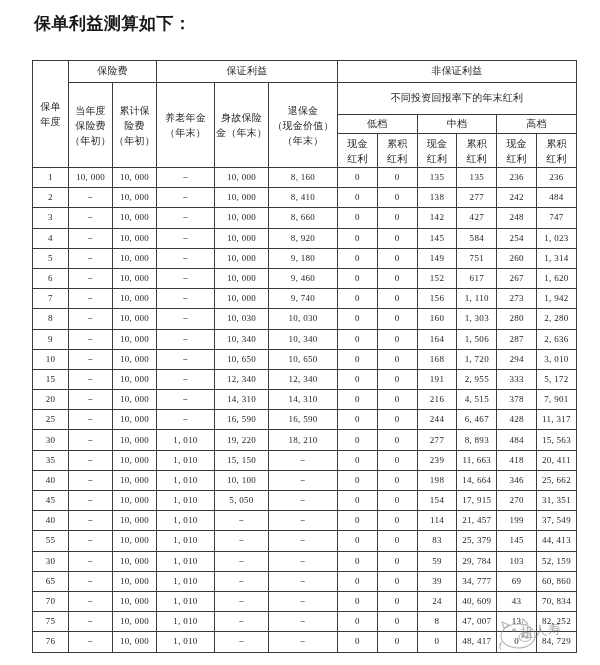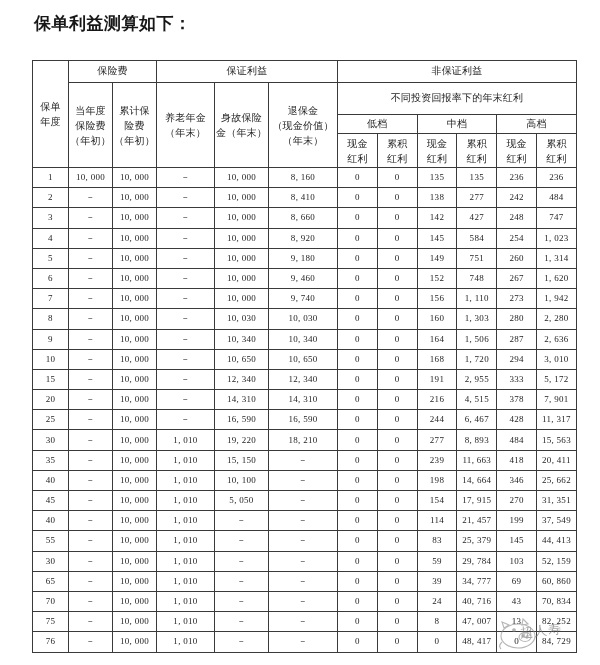--- a/index.html
+++ b/index.html
@@ -289,21 +289,21 @@
           <tr>
             <td>6</td>
             <td>－</td>
             <td>10, 000</td>
             <td>－</td>
             <td>10, 000</td>
             <td>9, 460</td>
             <td>0</td>
             <td>0</td>
             <td>152</td>
-            <td>748</td>
+            <td>617</td>
             <td>267</td>
             <td>1, 620</td>
           </tr>
           <tr>
             <td>7</td>
             <td>－</td>
             <td>10, 000</td>
             <td>－</td>
             <td>10, 000</td>
             <td>9, 740</td>
@@ -513,21 +513,21 @@
           <tr>
             <td>70</td>
             <td>－</td>
             <td>10, 000</td>
             <td>1, 010</td>
             <td>－</td>
             <td>－</td>
             <td>0</td>
             <td>0</td>
             <td>24</td>
-            <td>40, 716</td>
+            <td>40, 609</td>
             <td>43</td>
             <td>70, 834</td>
           </tr>
           <tr>
             <td>75</td>
             <td>－</td>
             <td>10, 000</td>
             <td>1, 010</td>
             <td>－</td>
             <td>－</td>

